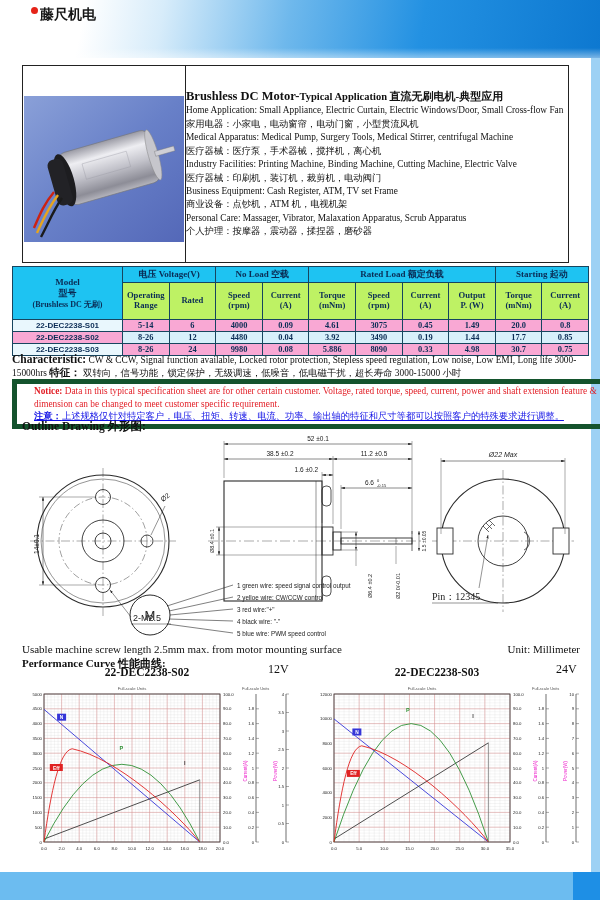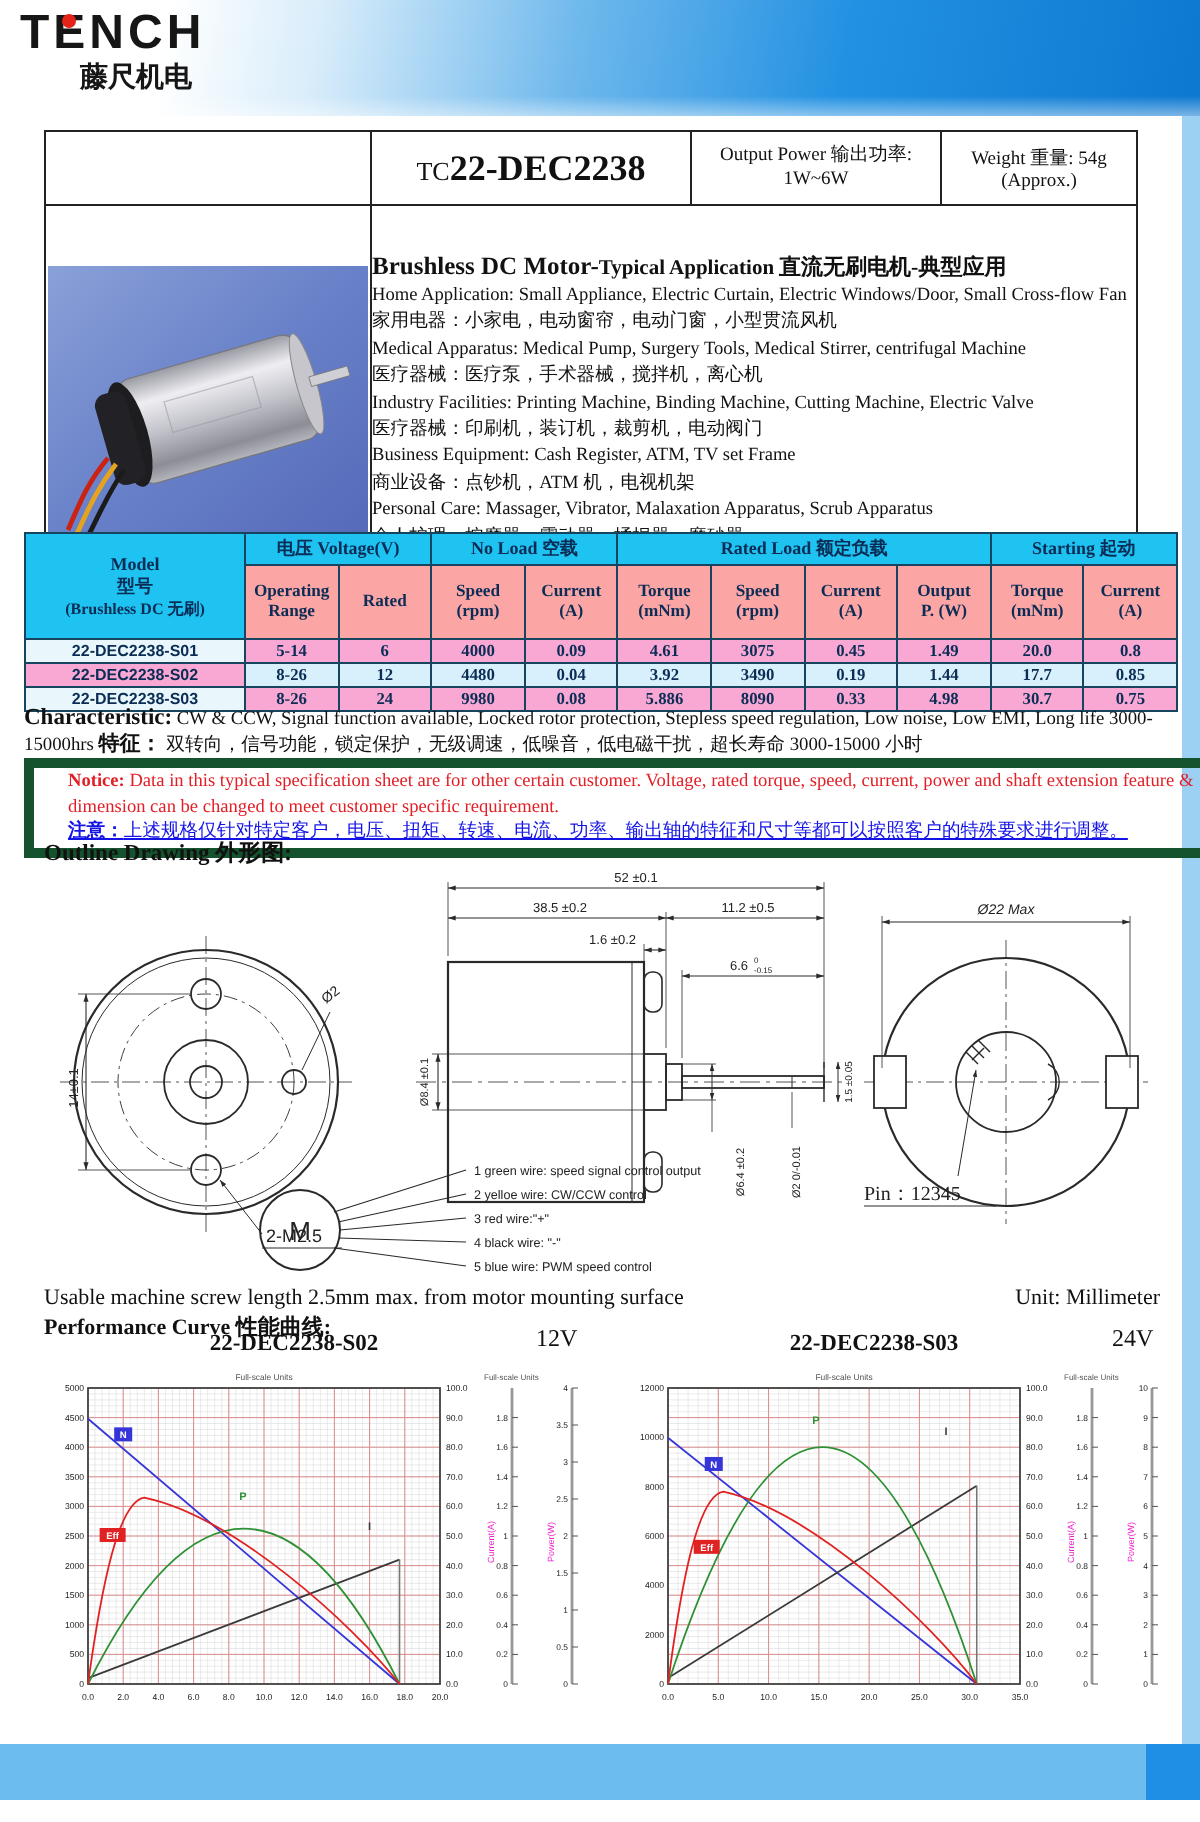--- a/index.html
+++ b/index.html
@@ -36,21 +36,21 @@
   .app-title .t1{font-weight:bold;font-size:12.5px;}
   .app-title .t2{font-weight:bold;font-size:10.5px;}
   .app-title .t3{font-weight:bold;font-size:11px;}
   .app-line{font-size:9.3px;line-height:13.4px;white-space:nowrap;}
 
   
   .spec-tbl{position:absolute;left:12px;top:266px;width:576px;table-layout:fixed;}
   .spec-tbl td,.spec-tbl th{border:1px solid #17455f;padding:0;text-align:center;
      font-weight:bold;color:#0a2c55;overflow:hidden;}
   .grp{background:#1ec3f2;font-size:9px;height:15px;}
-  .sub{background:#fca5a5;font-size:8.6px;line-height:9.6px;height:36px;}
+  .sub{background:#bef264;font-size:8.6px;line-height:9.6px;height:36px;}
   .mhead{background:#1ec3f2;font-size:9px;line-height:11px;}
   .cy{background:#f9a8d4;}
   .pl{background:#d8f0fb;}
   .plw{background:#e9f7fd;}
   .spec-tbl .drow td{font-size:8.4px;height:11px;}
   .spec-tbl .drow td.mcell{font-size:8px;font-family:"Liberation Sans","DejaVu Sans",sans-serif;font-weight:bold;}
 
   
   .char-block{position:absolute;left:12px;top:353px;width:576px;font-size:9.4px;line-height:12.8px;color:#111;}
   .char-label{font-weight:bold;font-size:11.5px;}
@@ -66,48 +66,36 @@
   .chart-title{position:absolute;top:666px;width:170px;text-align:center;font-weight:bold;font-size:11.5px;}
   .chart-volt{position:absolute;top:662px;font-size:12px;}
   .drawing{position:absolute;left:0;top:428px;}
   .perf-chart{position:absolute;top:684px;}
 </style>
 </head>
 <body>
 
 <div class="banner">
   <div class="logo">
-    <div class="logo-main">TENCH</div>
     <div class="logo-dot"></div>
     <div class="logo-sub">藤尺机电</div>
   </div>
 </div>
 <div class="right-strip"></div>
 <div class="bottom-band"></div>
 <div class="bottom-band-dark"></div>
 
 <table class="head-tbl">
   <colgroup>
       <col style="width:163px">
       <col style="width:160px">
       <col style="width:125px">
       <col style="width:98px">
     </colgroup>
   <tbody>
-      <tr style="height:37px">
-    <td></td>
-    <td class="cell-model-title">
-      <span class="tc-small">TC</span><span class="tc-big">22-DEC2238</span>
-    </td>
-    <td class="cell-power">
-      <div>Output Power  输出功率:</div>
-      <div>1W~6W</div>
-    </td>
-    <td class="cell-weight">Weight  重量: 54g (Approx.)</td>
-  </tr>
   <tr style="height:197px">
     <td class="photo-cell">
       <svg class="photo" width="160" height="146" viewBox="0 0 160 146" style="margin:10px 0 0 1px;display:block">
         <defs>
           <linearGradient id="pbg" x1="0" y1="0" x2="1" y2="1">
             <stop offset="0" stop-color="#8aa0d8"></stop>
                 <stop offset="0.5" stop-color="#6880c8"></stop>
                 <stop offset="1" stop-color="#5468b8"></stop>
           </linearGradient>
           <linearGradient id="metal" x1="0" y1="0" x2="0" y2="1">

